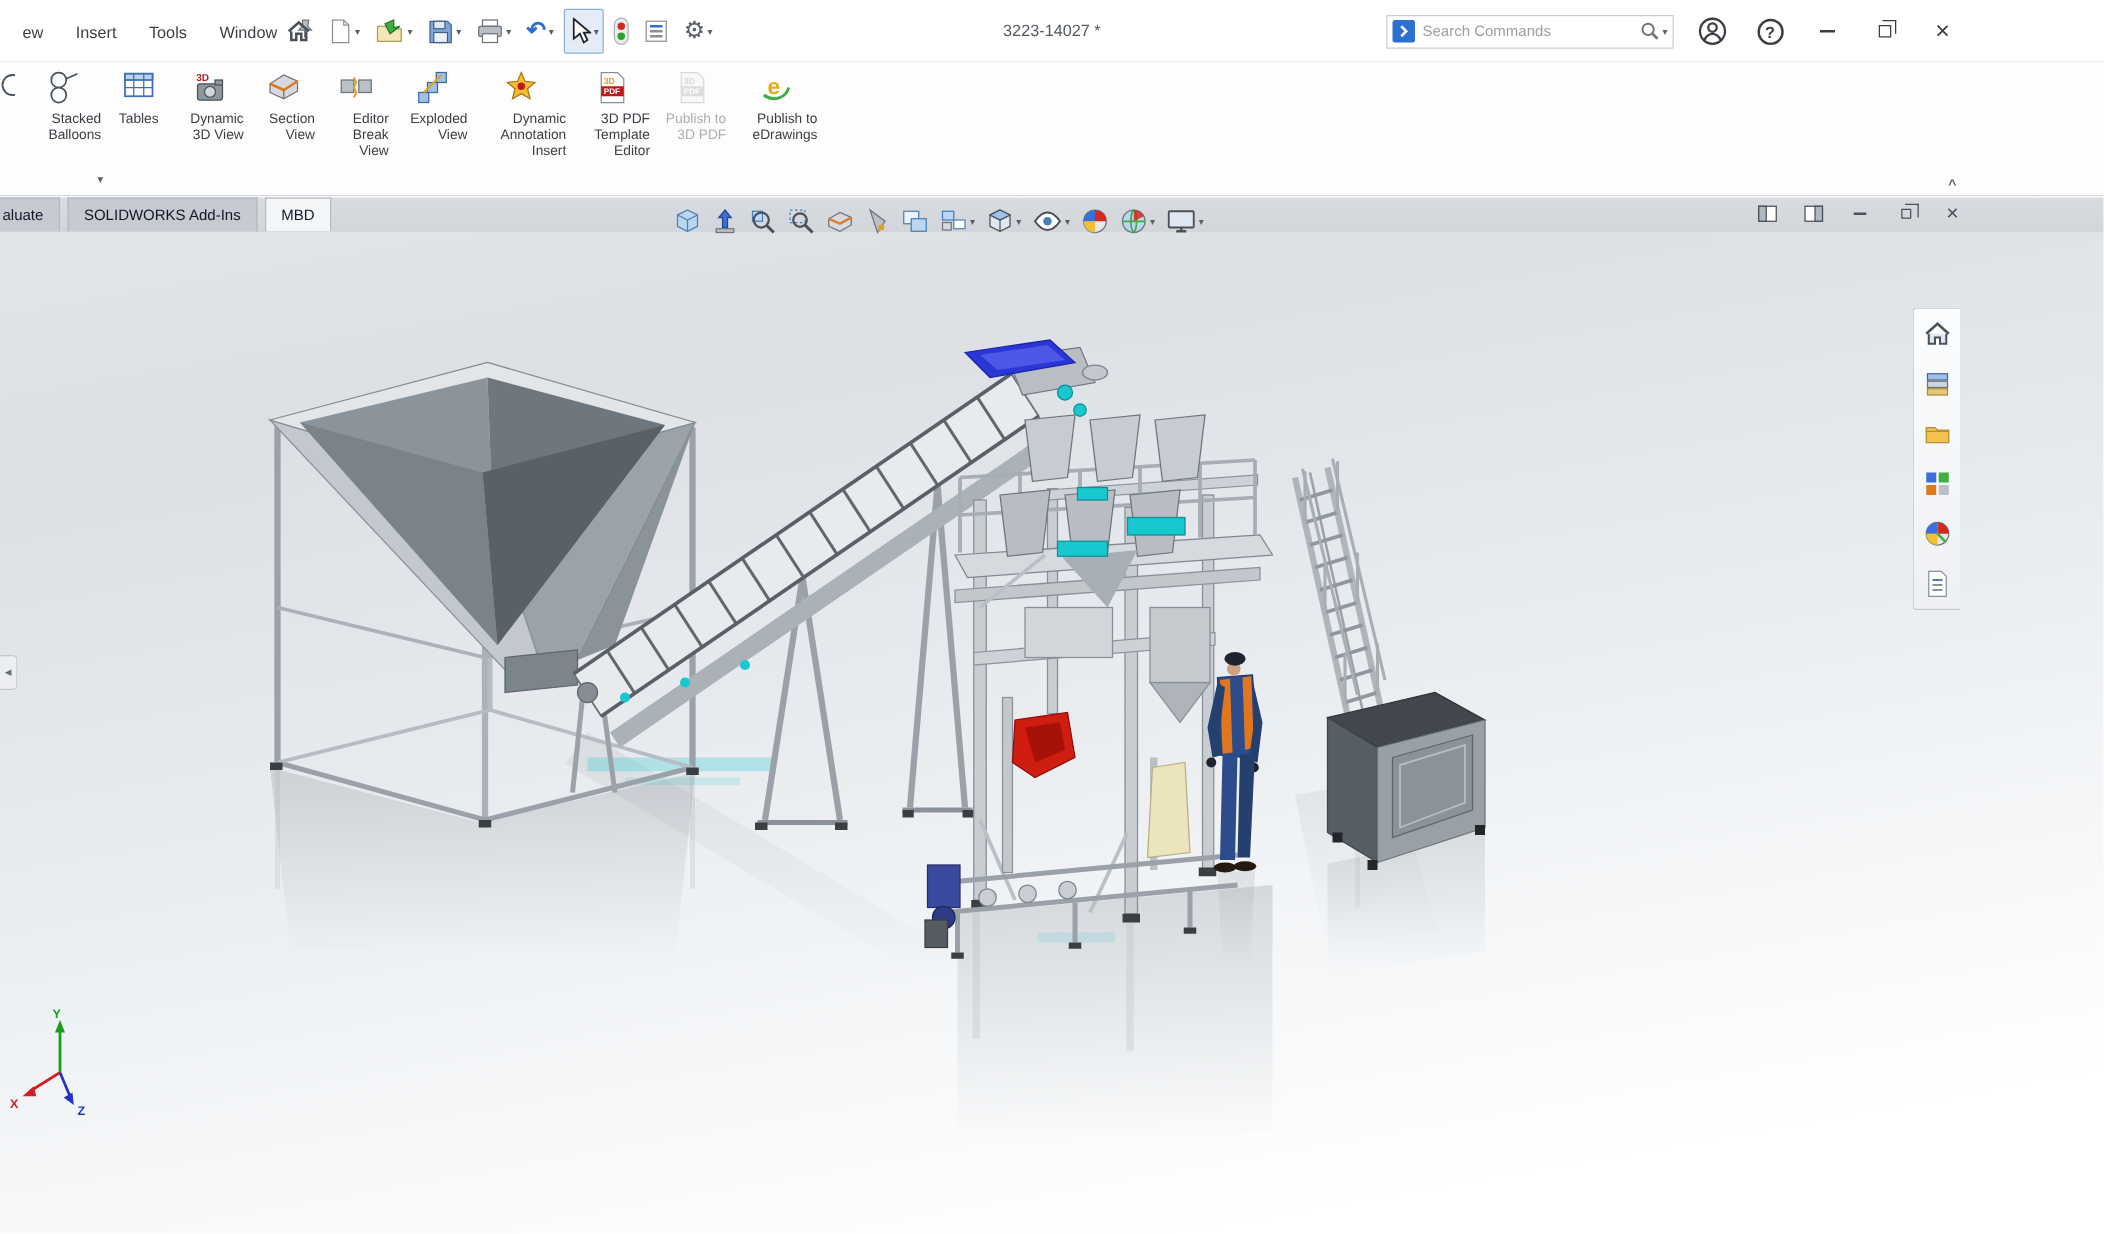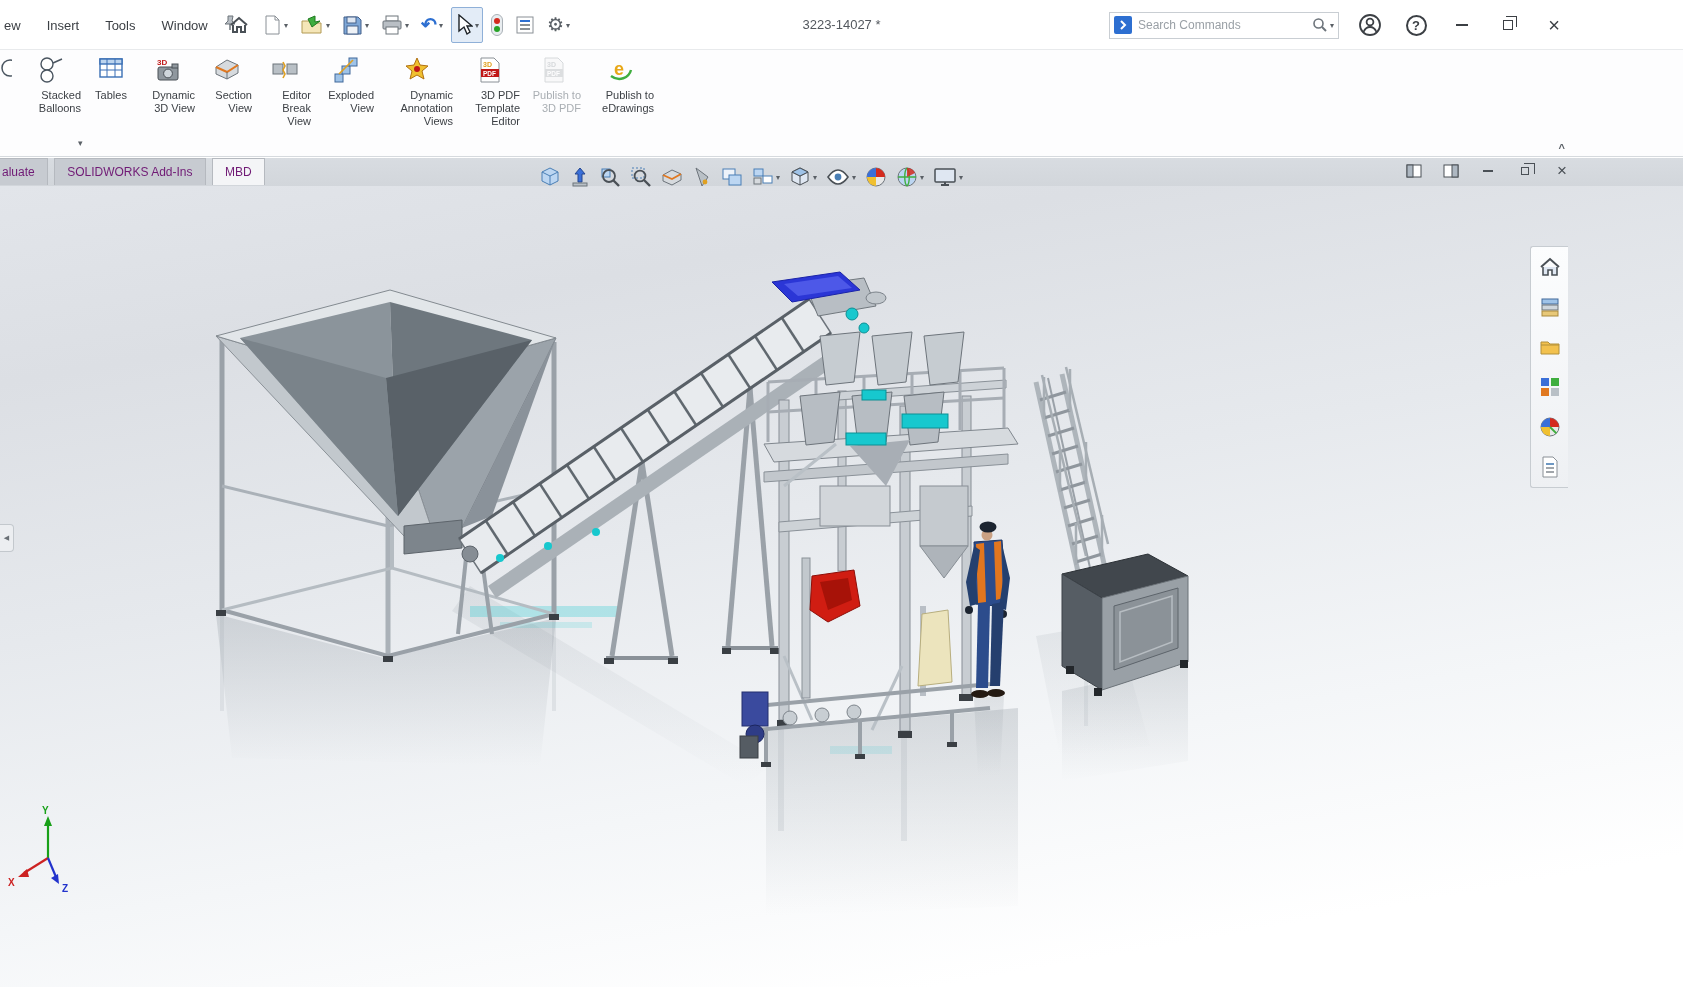--- a/index.html
+++ b/index.html
@@ -4,21 +4,21 @@
 <style>
   * { margin:0; padding:0; box-sizing:border-box; }
   html,body { width:1683px; height:987px; overflow:hidden; }
   body { font-family:"Liberation Sans", sans-serif; background:#fff; }
   .app { position:relative; width:1683px; height:987px; overflow:hidden; background:#fff; }
 
   
   .menubar { position:absolute; top:0; left:0; right:0; height:50px; background:#fff; border-bottom:1px solid #e8eaec; z-index:10; }
   .menus { position:absolute; left:0; top:0; height:50px; display:flex; align-items:center; }
   .menu-item { font-size:13px; color:#3b3f44; padding:6px 13px; cursor:default; }
-  .menu-item:first-child { padding-left:4px; }
+  .menu-item:first-child { padding-left:18px; }
   .pin-icon { margin-left:2px; }
   .qat { position:absolute; left:224px; top:0; height:50px; display:flex; align-items:center; gap:4px; }
   .qbtn { display:flex; align-items:center; height:36px; padding:0 3px; border:1px solid transparent; }
   .qbtn.pressed { background:#e3ecf7; border:1px solid #8fb0d8; border-radius:2px; }
   .caret { font-size:8px; color:#5a6066; margin-left:2px; }
   .glyph-undo { font-size:19px; color:#2d6fd1; font-weight:bold; line-height:20px; }
   .glyph-gear { font-size:19px; color:#5a6066; line-height:20px; }
   .traffic { width:12px; height:22px; border-radius:6px; background:#e9edf0; border:1px solid #aab1b7; display:flex; flex-direction:column; align-items:center; justify-content:space-around; padding:2px 0;}
   .dot { width:6px; height:6px; border-radius:50%; }
   .dot.red { background:#d42a1e; } .dot.grn { background:#27a327; }
@@ -43,21 +43,21 @@
   .ricon { height:30px; display:flex; align-items:flex-start; justify-content:center; margin-bottom:3px; }
   .rlabel { font-size:11px; line-height:13px; color:#3b3f44;text-align:right; }
   .rbtn.disabled .rlabel { color:#a9aeb3; }
   .rbtn.disabled .ricon { opacity:.45; }
   .rbtn-partial { width:14px; overflow:hidden; margin-left:-4px; }
   .ribbon-caret { position:absolute; left:78px; top:88px; font-size:9px; color:#5a6066; }
   .ribbon-collapse { position:absolute; right:118px; bottom:2px; font-size:11px; color:#5a6066; font-weight:bold; }
 
   
   .tabbar { position:absolute; top:158px; left:0; right:0; height:28px; background:linear-gradient(#d8dce1,#d2d6db); z-index:5; }
-  .tab { display:inline-block; height:27px; line-height:27px; padding:0 12px; font-size:12px; color:#701a75; background:#c7cbd1; border:1px solid #b5b9bf; border-bottom:none; margin-right:2px; vertical-align:top; }
+  .tab { display:inline-block; height:27px; line-height:27px; padding:0 12px; font-size:12px; color:#0f172a; background:#c7cbd1; border:1px solid #b5b9bf; border-bottom:none; margin-right:2px; vertical-align:top; }
   .tab.cut { padding-left:2px; border-left:none; }
   .tab.active { background:#f4f5f7; font-weight:normal; }
   .doc-controls { position:absolute; top:162px; right:112px; display:flex; align-items:center; gap:19px; z-index:11; }
   .dc { width:18px; height:18px; display:flex; align-items:center; justify-content:center; color:#4a5056; }
   .dc .min-glyph { width:10px; border-bottom:2px solid #4a5056; }
   .dc .restore-glyph { width:8px; height:8px; border-color:#4a5056; }
   .dc .restore-glyph::before { border-color:#4a5056; }
   .dc .close-glyph { font-size:17px; color:#4a5056; }
 
   
@@ -281,21 +281,21 @@
         <span class="rlabel">Exploded View</span>
       </span>
 
       <span class="rbtn" style="width:72px">
         <span class="ricon">
           <svg width="28" height="28" viewBox="0 0 28 28">
               <path d="M14 2l3 7 8 1-6 5 2 8-7-4-7 4 2-8-6-5 8-1z" fill="#f0c030" stroke="#b07010"></path>
               <circle cx="14" cy="13" r="3" fill="#c01818"></circle>
             </svg>
         </span>
-        <span class="rlabel">Dynamic Annotation Views</span>
+        <span class="rlabel">Dynamic Annotation Insert</span>
       </span>
 
       <span class="rbtn" style="width:60px">
         <span class="ricon">
           <svg width="24" height="28" viewBox="0 0 24 28">
               <path d="M3 2h13l5 5v19H3z" fill="#fff" stroke="#8a9096"></path>
               <text x="5" y="11" font-size="7" font-weight="bold" fill="#e0a020">3D</text>
               <rect x="3" y="13" width="18" height="8" fill="#c01818"></rect>
               <text x="5" y="19.5" font-size="6.5" font-weight="bold" fill="#fff">PDF</text>
             </svg>

